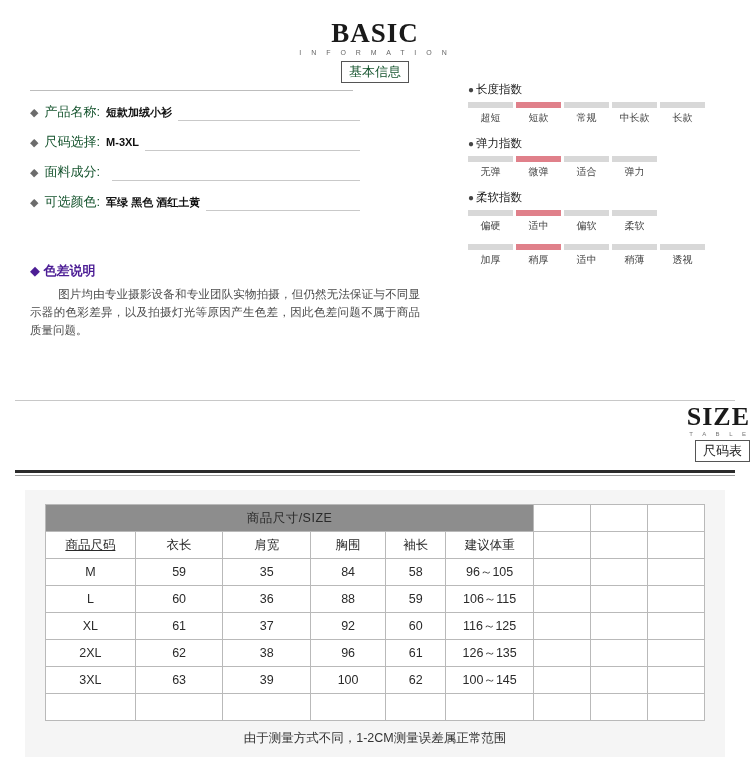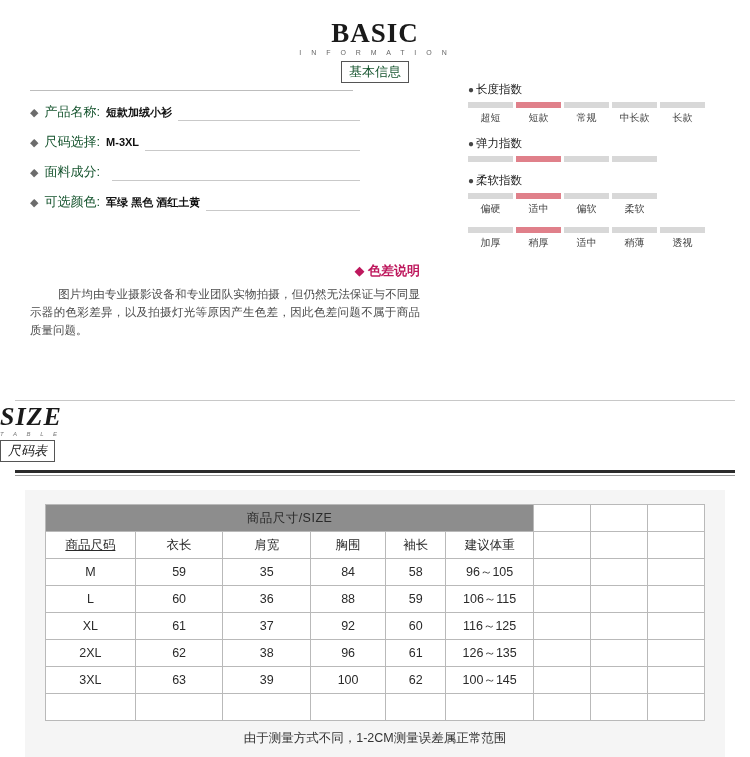--- a/index.html
+++ b/index.html
@@ -41,41 +41,41 @@
   }
   .info-value{
     font-size:11px;font-weight:bold;color:#111;margin-left:6px;
     line-height:18px;white-space:nowrap;
   }
   .info-underline{
     flex:1;border-bottom:1px solid #c9c9c9;margin-left:6px;height:16px;
   }
   
   .note-block{position:absolute;left:30px;top:262px;width:390px;}
-  .note-title{font-size:13px;font-weight:bold;color:#be185d;text-align:right;}
+  .note-title{font-size:13px;font-weight:bold;color:#4c1d95;}
   .note-text{
     font-size:11.5px;color:#4b4b4b;line-height:18px;margin-top:5px;
     text-align:justify;
   }
   .note-text .indent{display:inline-block;width:28px;}
   
   .right-block{position:absolute;left:440px;top:82px;width:290px;}
   .idx-group{margin-bottom:11px;margin-left:28px;}
   .idx-title{font-size:11.5px;color:#222;margin-bottom:5px;}
   .idx-title .bullet{font-size:10px;color:#444;margin-right:2px;}
   .idx-bars{display:flex;}
   .idx-bar{height:6px;background:#d8d8d8;margin-right:3px;}
   .idx-bar.active{background:#e0808a;}
   .idx-labels{display:flex;margin-top:3px;}
   .idx-label{
     font-size:10px;color:#444;text-align:center;margin-right:3px;
   }
   
   .sep-top{position:absolute;left:15px;top:400px;width:720px;border-top:1px solid #c8c8c8;}
-  .size-header{position:absolute;left:0;top:403px;width:750px;text-align:left;font-style:italic;}
+  .size-header{position:absolute;left:0;top:403px;width:750px;text-align:right;}
   .size-title{
     font-family:"Liberation Serif","DejaVu Serif",serif;
     font-weight:bold;font-size:26px;color:#1a1a1a;line-height:28px;letter-spacing:1px;
   }
   .size-sub{font-size:6px;letter-spacing:4px;color:#777;}
   .size-cn{
     display:inline-block;border:1px solid #555;padding:1px 7px;
     font-size:13px;color:#222;margin-top:3px;
   }
   .sep-bot{position:absolute;left:15px;top:470px;width:720px;border-top:3px solid #2b2b2b;}
@@ -182,20 +182,26 @@
   </div>
 
   <div class="idx-group">
     <div class="idx-title"><span class="bullet">●</span><span>弹力指数</span></div>
     <div class="idx-bars">
       <span class="idx-bar" style="width:45px"></span>
       <span class="idx-bar active" style="width:45px"></span>
       <span class="idx-bar" style="width:45px"></span>
       <span class="idx-bar" style="width:45px"></span>
     </div>
+    <div class="idx-labels">
+      <span class="idx-label" style="width:45px">无弹</span>
+      <span class="idx-label" style="width:45px">微弹</span>
+      <span class="idx-label" style="width:45px">适合</span>
+      <span class="idx-label" style="width:45px">弹力</span>
+    </div>
   </div>
 
   <div class="idx-group">
     <div class="idx-title"><span class="bullet">●</span><span>柔软指数</span></div>
     <div class="idx-bars">
       <span class="idx-bar" style="width:45px"></span>
       <span class="idx-bar active" style="width:45px"></span>
       <span class="idx-bar" style="width:45px"></span>
       <span class="idx-bar" style="width:45px"></span>
     </div>

